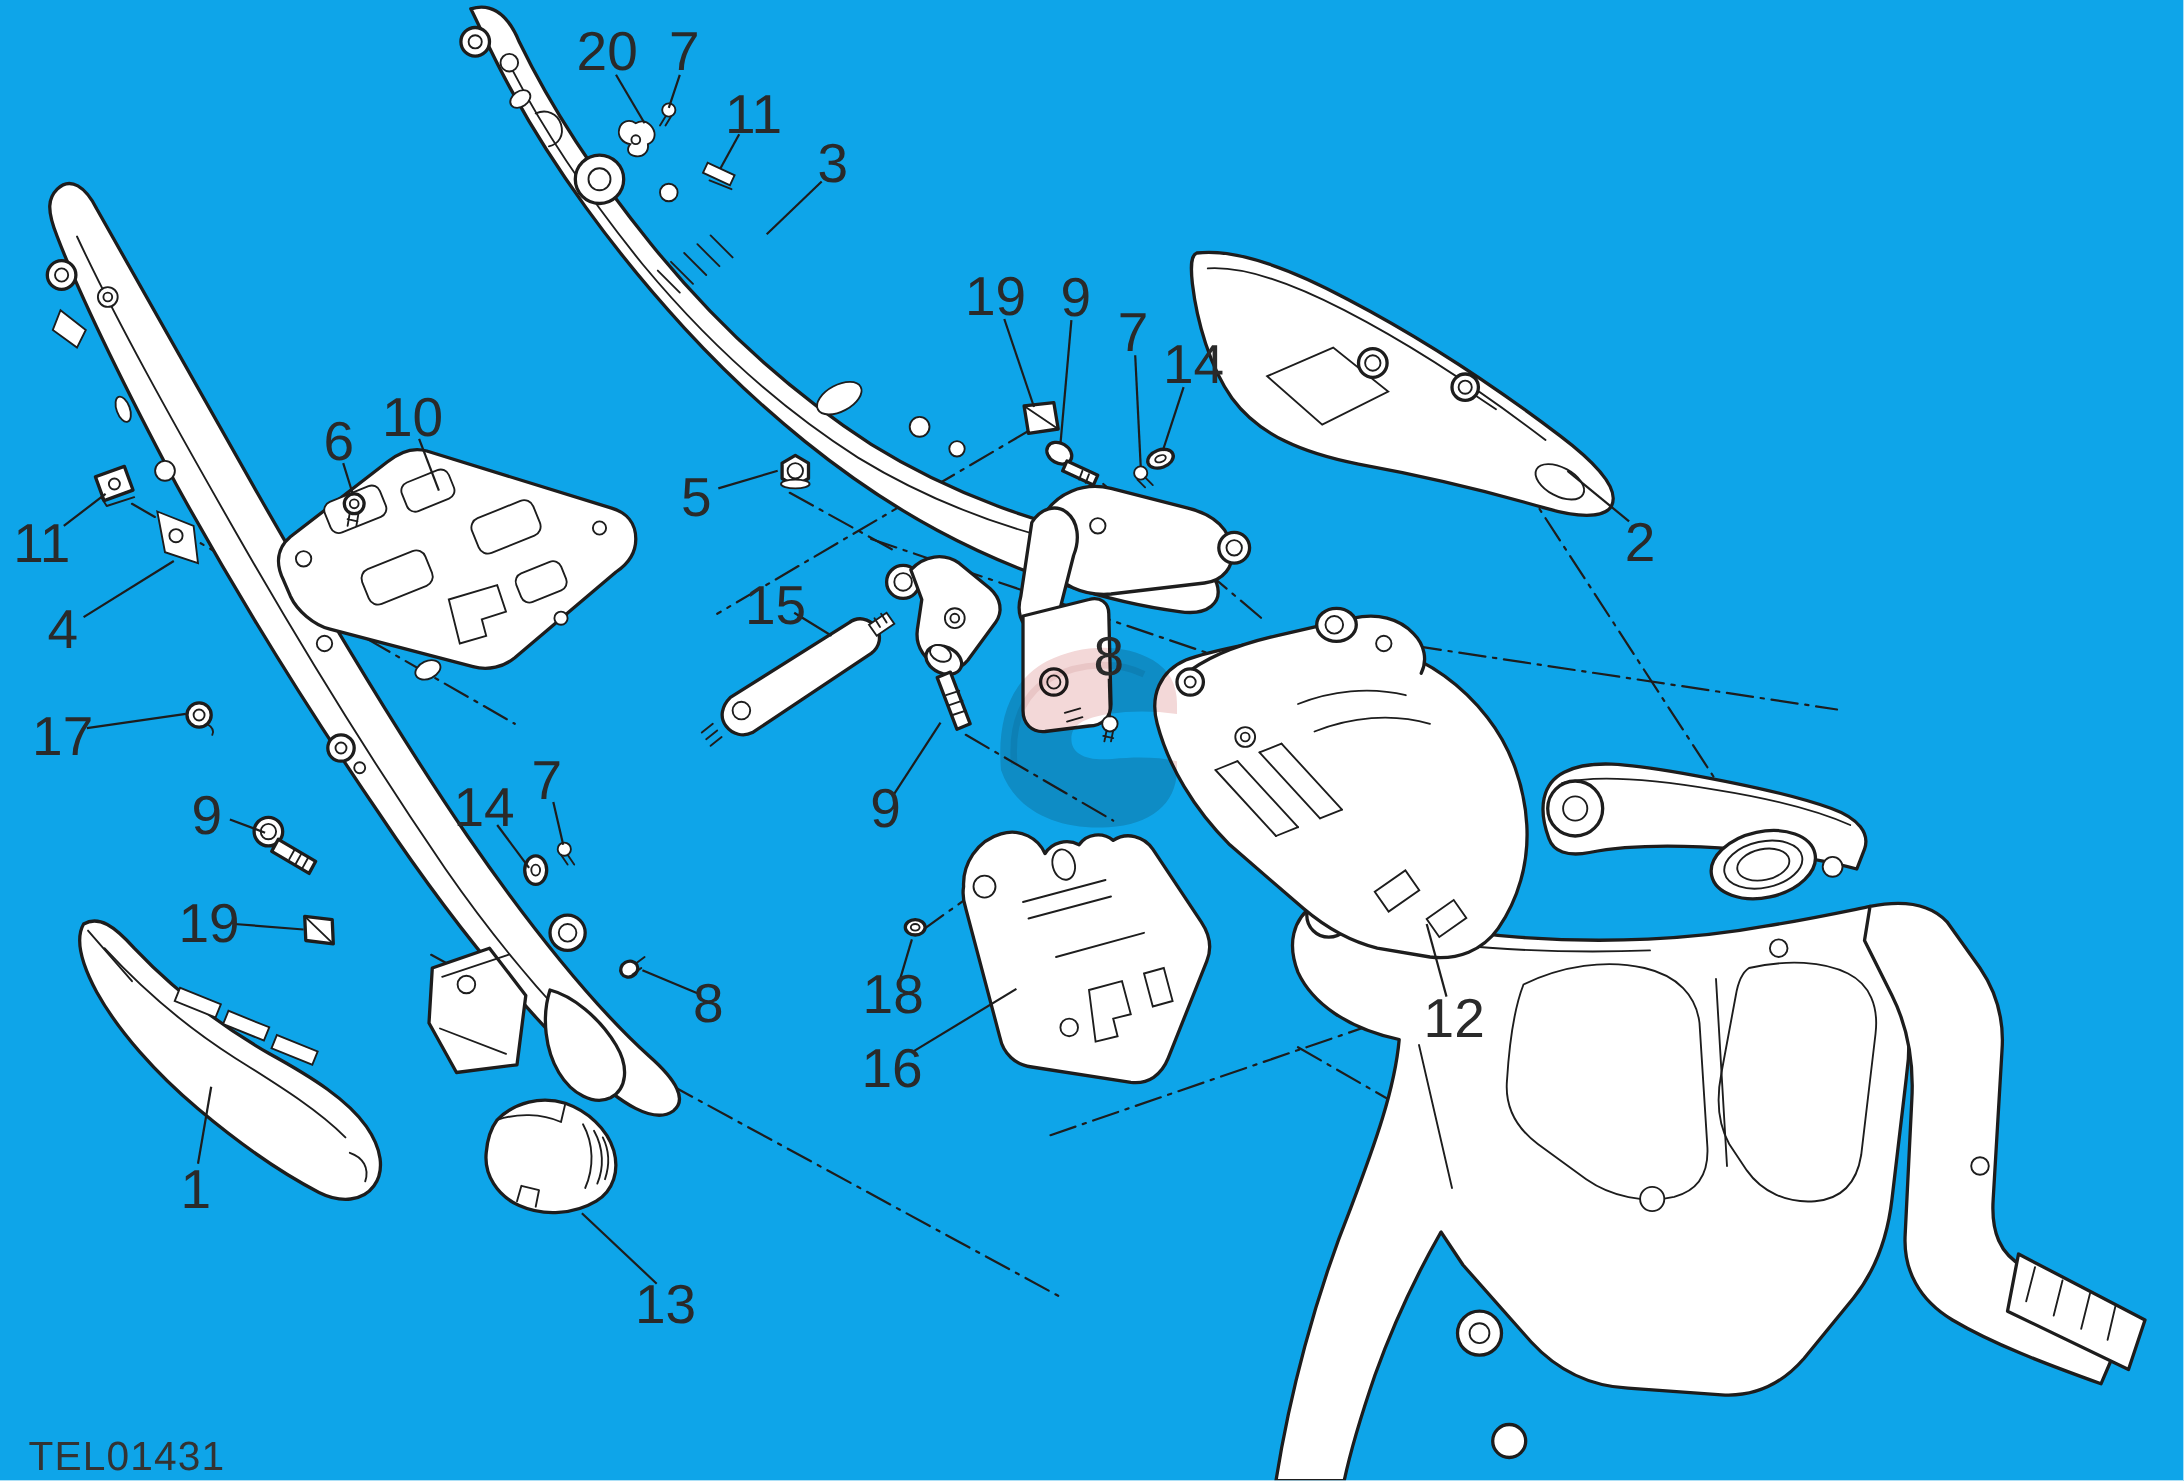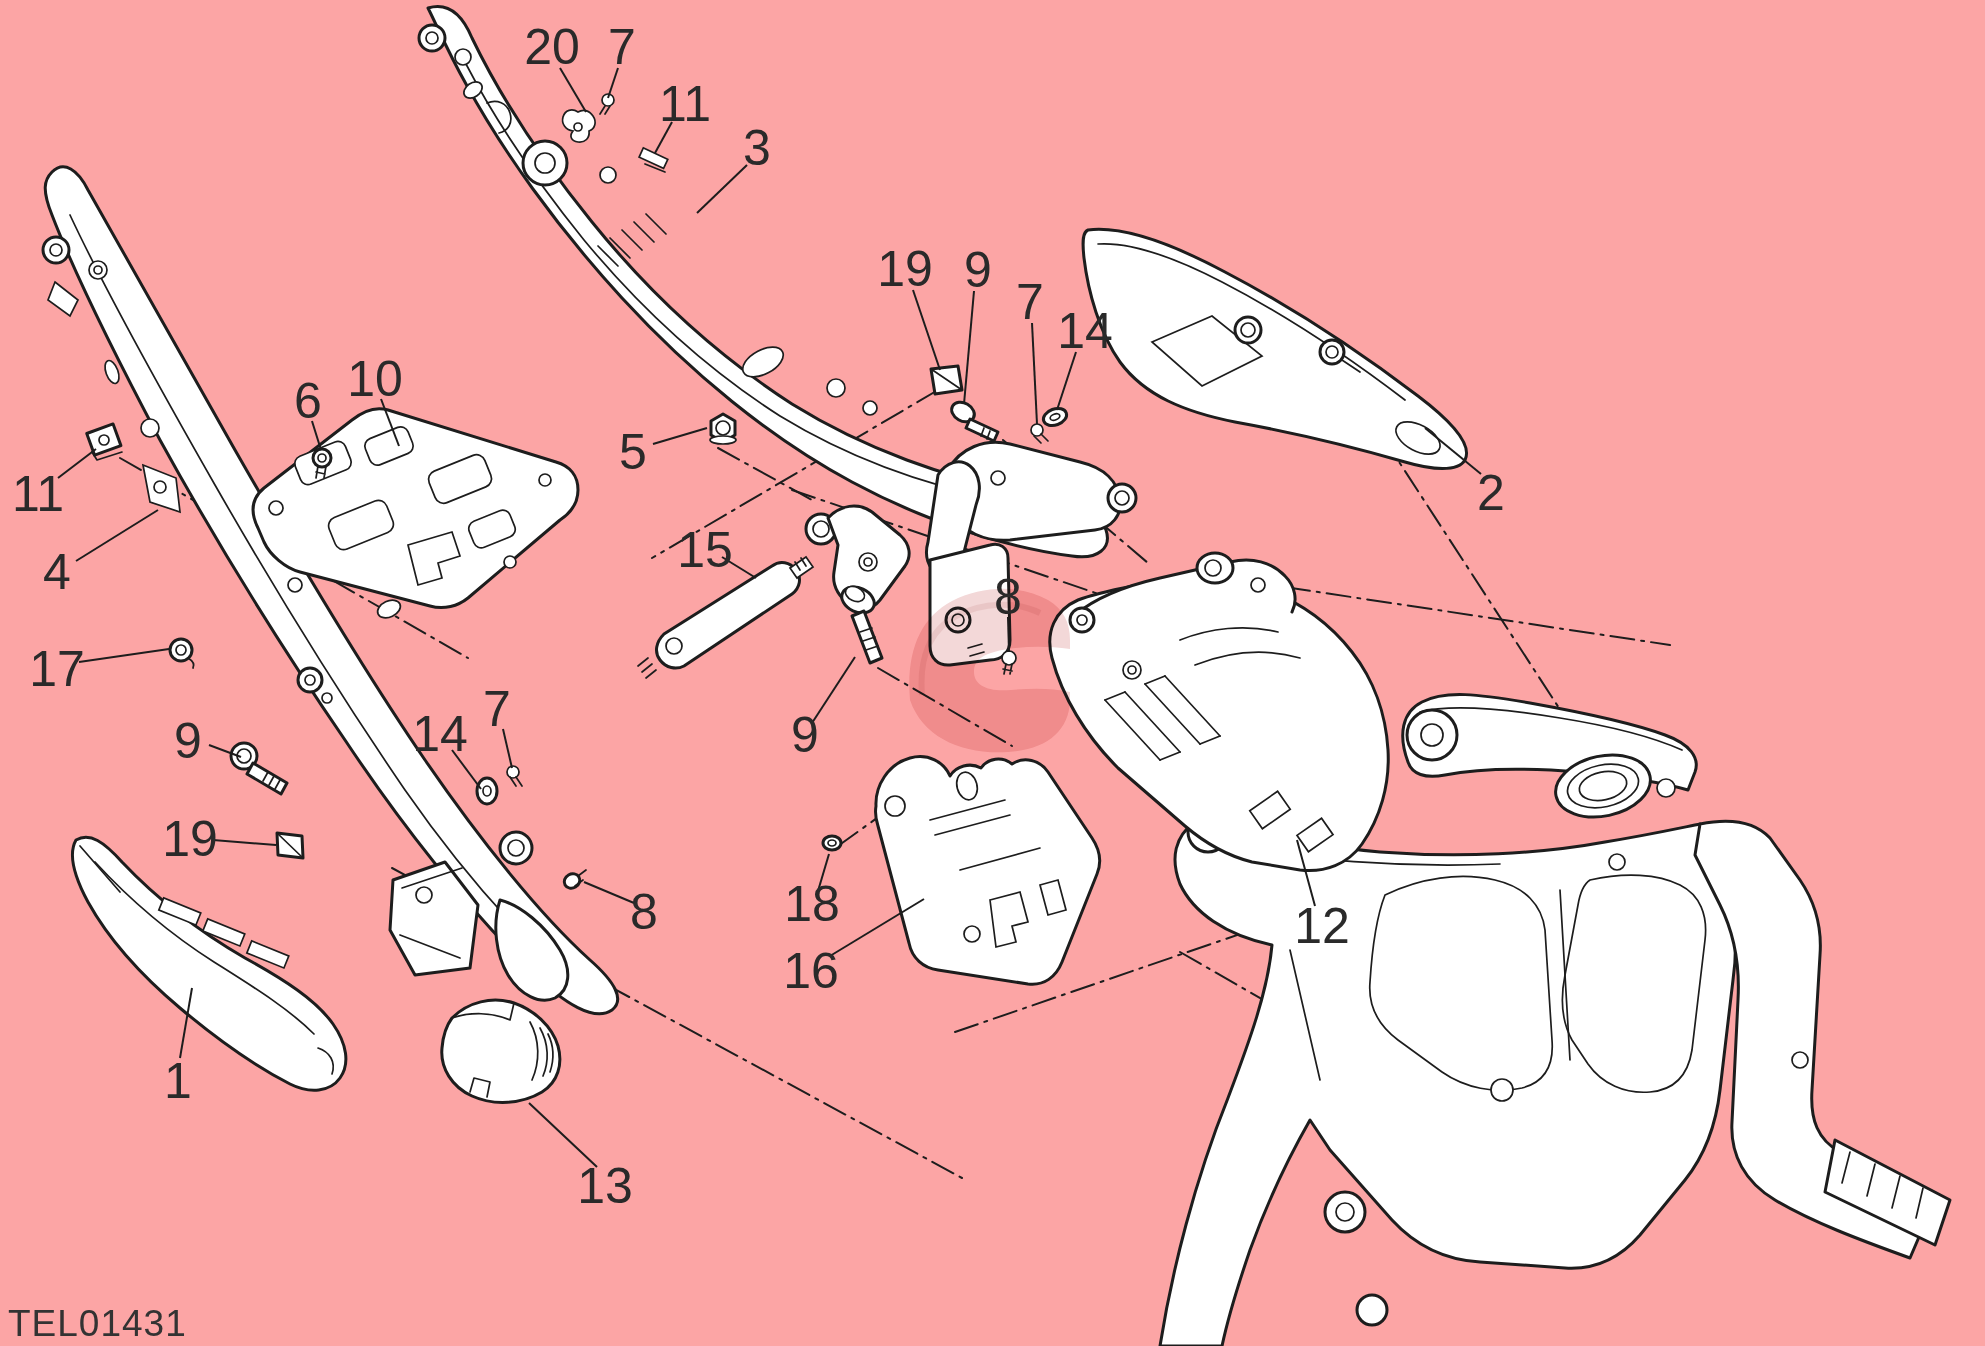--- a/index.html
+++ b/index.html
@@ -1,37 +1,37 @@
 <!DOCTYPE html>
 <html><head>
 <meta charset="utf-8">
 <style>
   html,body{margin:0;padding:0;background:#ffffff;}
   .stage{
     position:relative;
     width:1985px;height:1346px;
-    background:#fca5a5;
+    background:#0ea5e9;
     overflow:hidden;
     font-family:"Liberation Sans", sans-serif;
   }
   svg{position:absolute;left:0;top:0;}
   .fw{fill:#ffffff;stroke:#1d1d1d;stroke-width:3;stroke-linecap:round;stroke-linejoin:round;}
   .thin{fill:none;stroke:#1d1d1d;stroke-width:1.7;stroke-linecap:round;stroke-linejoin:round;}
   .fwthin{fill:#ffffff;stroke:#1d1d1d;stroke-width:1.7;}
   .dd{fill:none;stroke:#1d1d1d;stroke-width:2;stroke-dasharray:24 7 3 7;stroke-linecap:round;}
   .leader{stroke:#1d1d1d;stroke-width:2;}
   .callout{
     font-family:"Liberation Sans", sans-serif;
     font-size:50px;
     fill:#2a2a2a;
     text-anchor:middle;
   }
   .wm{mix-blend-mode:multiply;}
   #part-code{
-    position:absolute;left:8px;top:1303px;
+    position:absolute;left:26px;top:1303px;
     font-size:37px;color:#333333;letter-spacing:1px;
     font-family:"Liberation Sans", sans-serif;
   }
 </style>
 </head>
 <body>
 
 <div class="stage">
 
 <svg width="1985" height="1346" viewBox="0 0 1985 1346">

